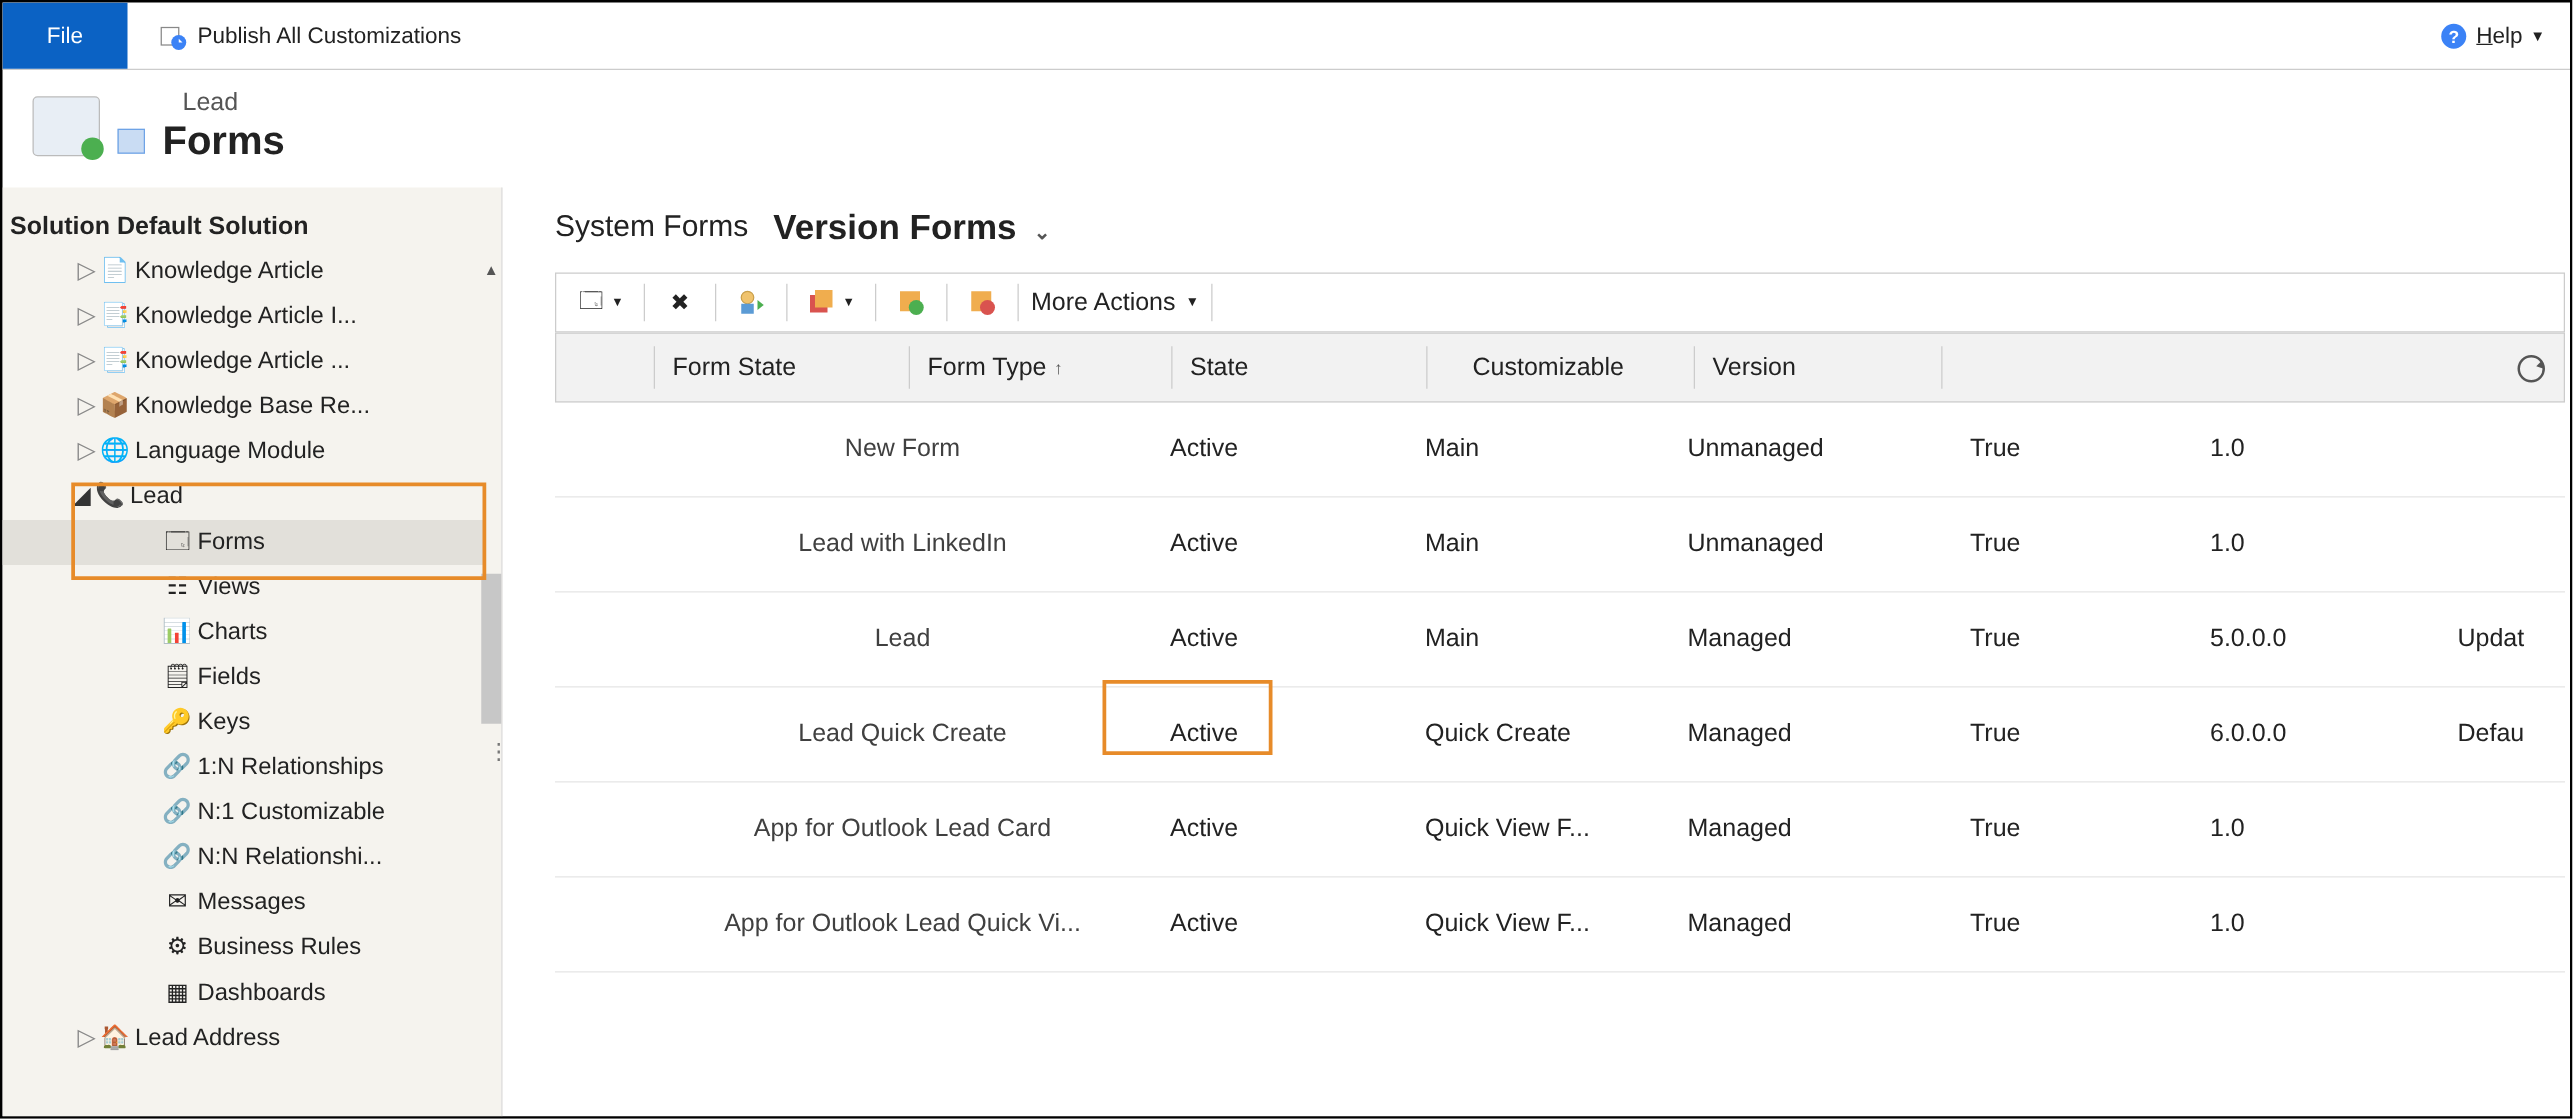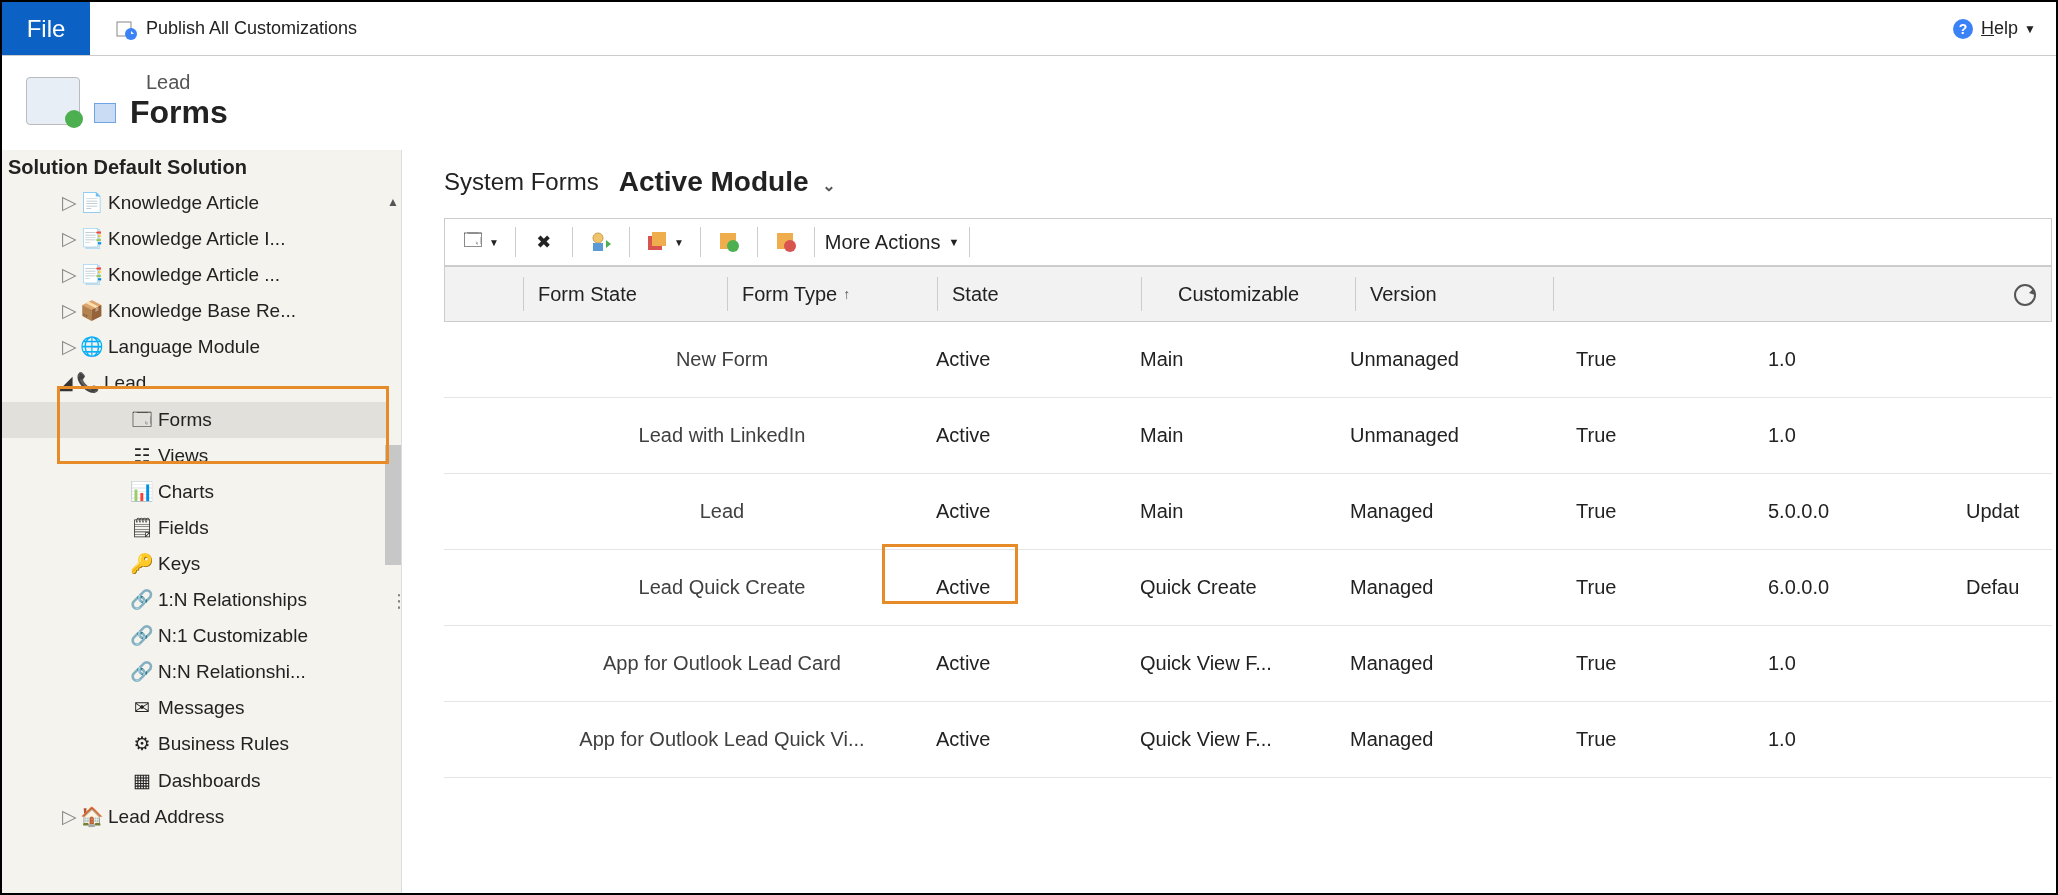--- a/index.html
+++ b/index.html
@@ -1,38 +1,38 @@
 <!DOCTYPE html>
 <html><head>
 <meta charset="utf-8">
 <style>
   * { box-sizing: border-box; }
   html, body { margin:0; padding:0; font-family: "Segoe UI", Arial, sans-serif; font-size:14px; color:#222; background:#fff; }
   .app { width:2058px; height:895px; border:2px solid #000; position:relative; overflow:hidden; }
 
   
   .ribbon { height:54px; display:flex; align-items:stretch; border-bottom:1px solid #ccc; }
-  .file-btn { background:#0b62c4; color:#fff; width:88px; display:flex; align-items:center; justify-content:center; font-size:24px; cursor:pointer; }
+  .file-btn { background:#0b62c4; color:#fff; width:100px; display:flex; align-items:center; justify-content:center; font-size:18px; cursor:pointer; }
   .publish { display:flex; align-items:center; gap:8px; padding-left:24px; font-size:18px; cursor:pointer; }
   .help { margin-left:auto; display:flex; align-items:center; gap:6px; padding-right:20px; font-size:18px; cursor:pointer; }
   .help .h { text-decoration:underline; }
   .help .chev { font-size:12px; }
 
   
   .crumbs { height:90px; display:flex; align-items:center; gap:14px; padding-left:24px; }
   .crumbs .entity-icon { width:54px; height:48px; background:#e8eef5; border:1px solid #bbb; border-radius:4px; position:relative; }
   .crumbs .entity-icon::after { content:""; position:absolute; right:-4px; bottom:-4px; width:18px; height:18px; border-radius:50%; background:#4caf50; }
   .crumb-text .bc { font-size:20px; color:#555; padding-left:52px; }
   .crumb-text .row2 { display:flex; align-items:center; gap:14px; }
   .crumb-text .page { font-size:32px; font-weight:700; }
   .form-small-icon { width:22px; height:20px; background:#c9dcf3; border:1px solid #6ea3e6; display:inline-block; }
 
   
   .body { position:absolute; top:148px; bottom:0; left:0; right:0; display:flex; }
-  .sidebar { width:400px; background:#f5f3ee; border-right:1px solid #ddd; padding-top:6px; position:relative; }
+  .sidebar { width:400px; background:#f5f3ee; border-right:1px solid #ddd; padding-top:20px; position:relative; }
   .sol-title { font-size:20px; font-weight:700; padding:0 6px 6px; }
   .tree { font-size:19px; line-height:1.9; padding-right:14px; position:relative; }
   .tree-scroll-thumb { position:absolute; right:0; top:260px; width:16px; height:120px; background:#c7c7c7; }
   .tree-scroll-up { position:absolute; right:0; top:6px; width:16px; height:16px; color:#555; font-size:12px; text-align:center; }
   .node { display:flex; align-items:center; gap:6px; padding-left:60px; white-space:nowrap; overflow:hidden; text-overflow:ellipsis; }
   .caret { width:14px; color:#888; display:inline-block; text-align:center; }
   .tico { width:20px; height:20px; display:inline-flex; align-items:center; justify-content:center; }
   .node.lead { padding-left:56px; }
   .child { padding-left:130px; }
   .node.selected { background:#e2e0da; }
@@ -208,21 +208,21 @@
       </div>
       <div class="highlight-box hl-lead"></div>
     </div>
 
     <div class="main">
       <div class="gdrag">⋮</div>
 
       <div class="view-row">
         <span class="view-lbl">System Forms</span>
         <span class="view-sel">
-          <span>Active Module</span>
+          <span>Version Forms</span>
           <span class="chev">⌄</span>
         </span>
       </div>
 
       <div class="grid-toolbar">
         <div class="tbbtn">
             <span class="tbico">🗔</span>
             <span style="font-size:10px">▼</span>
           </div>
         <div class="tbsep"></div>

